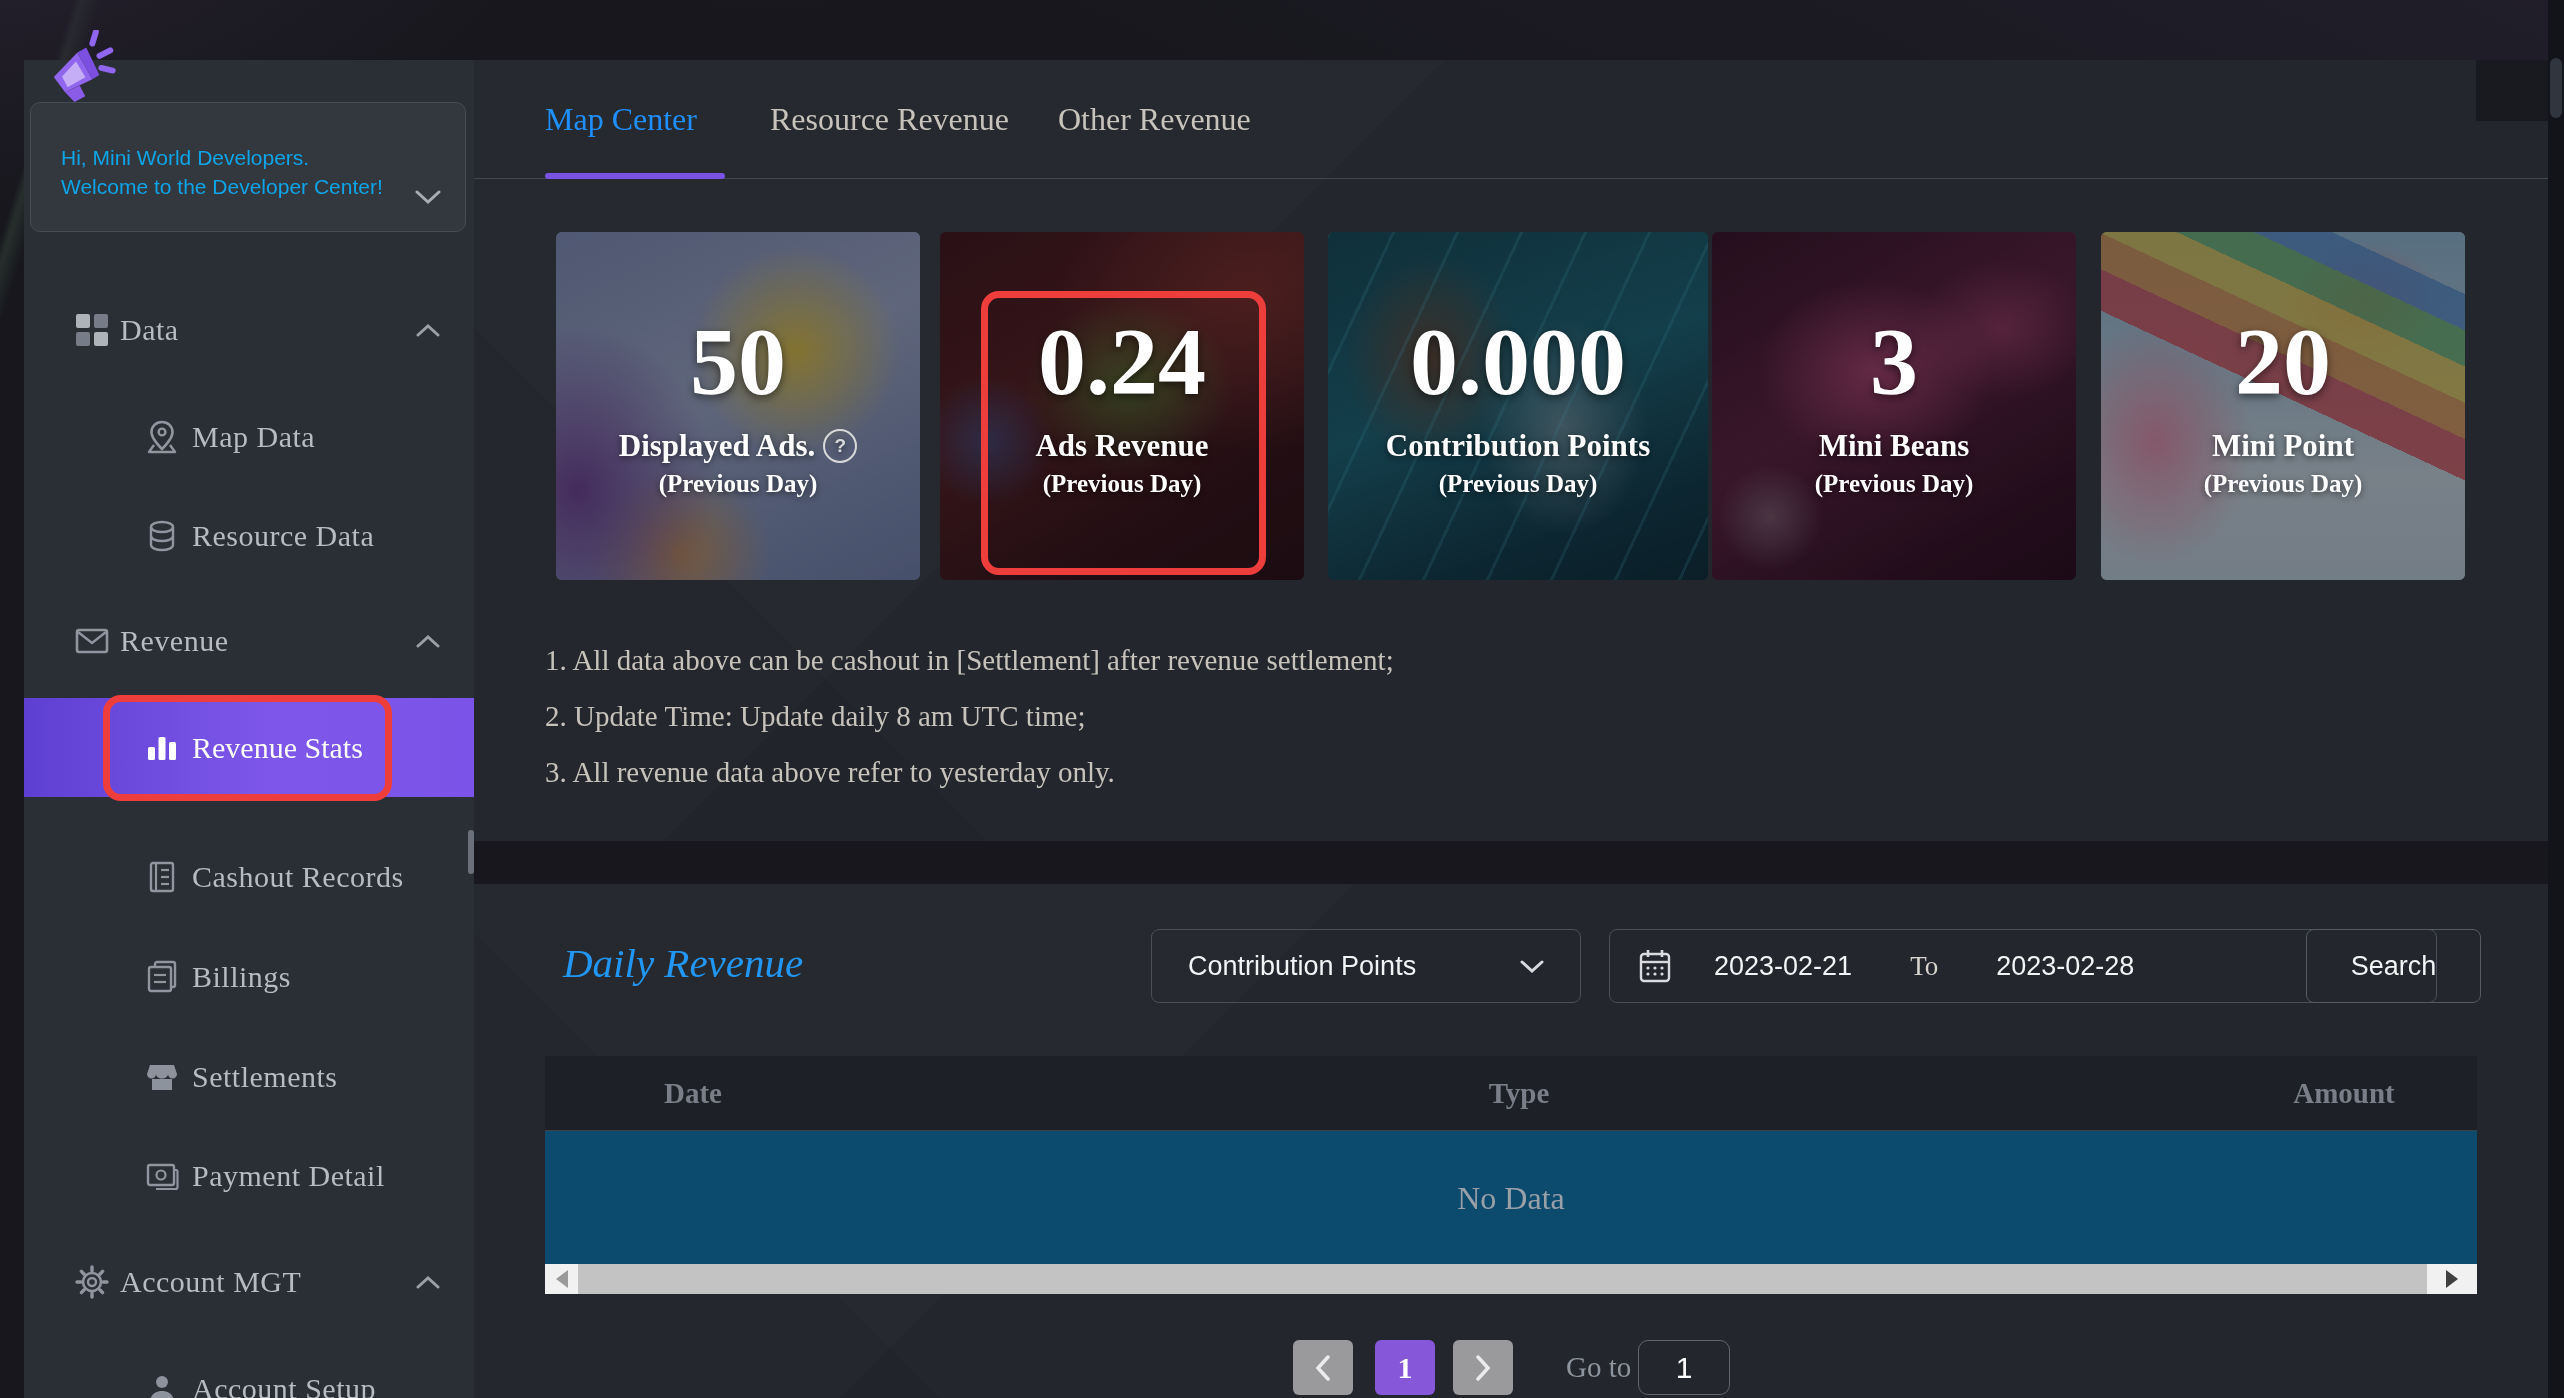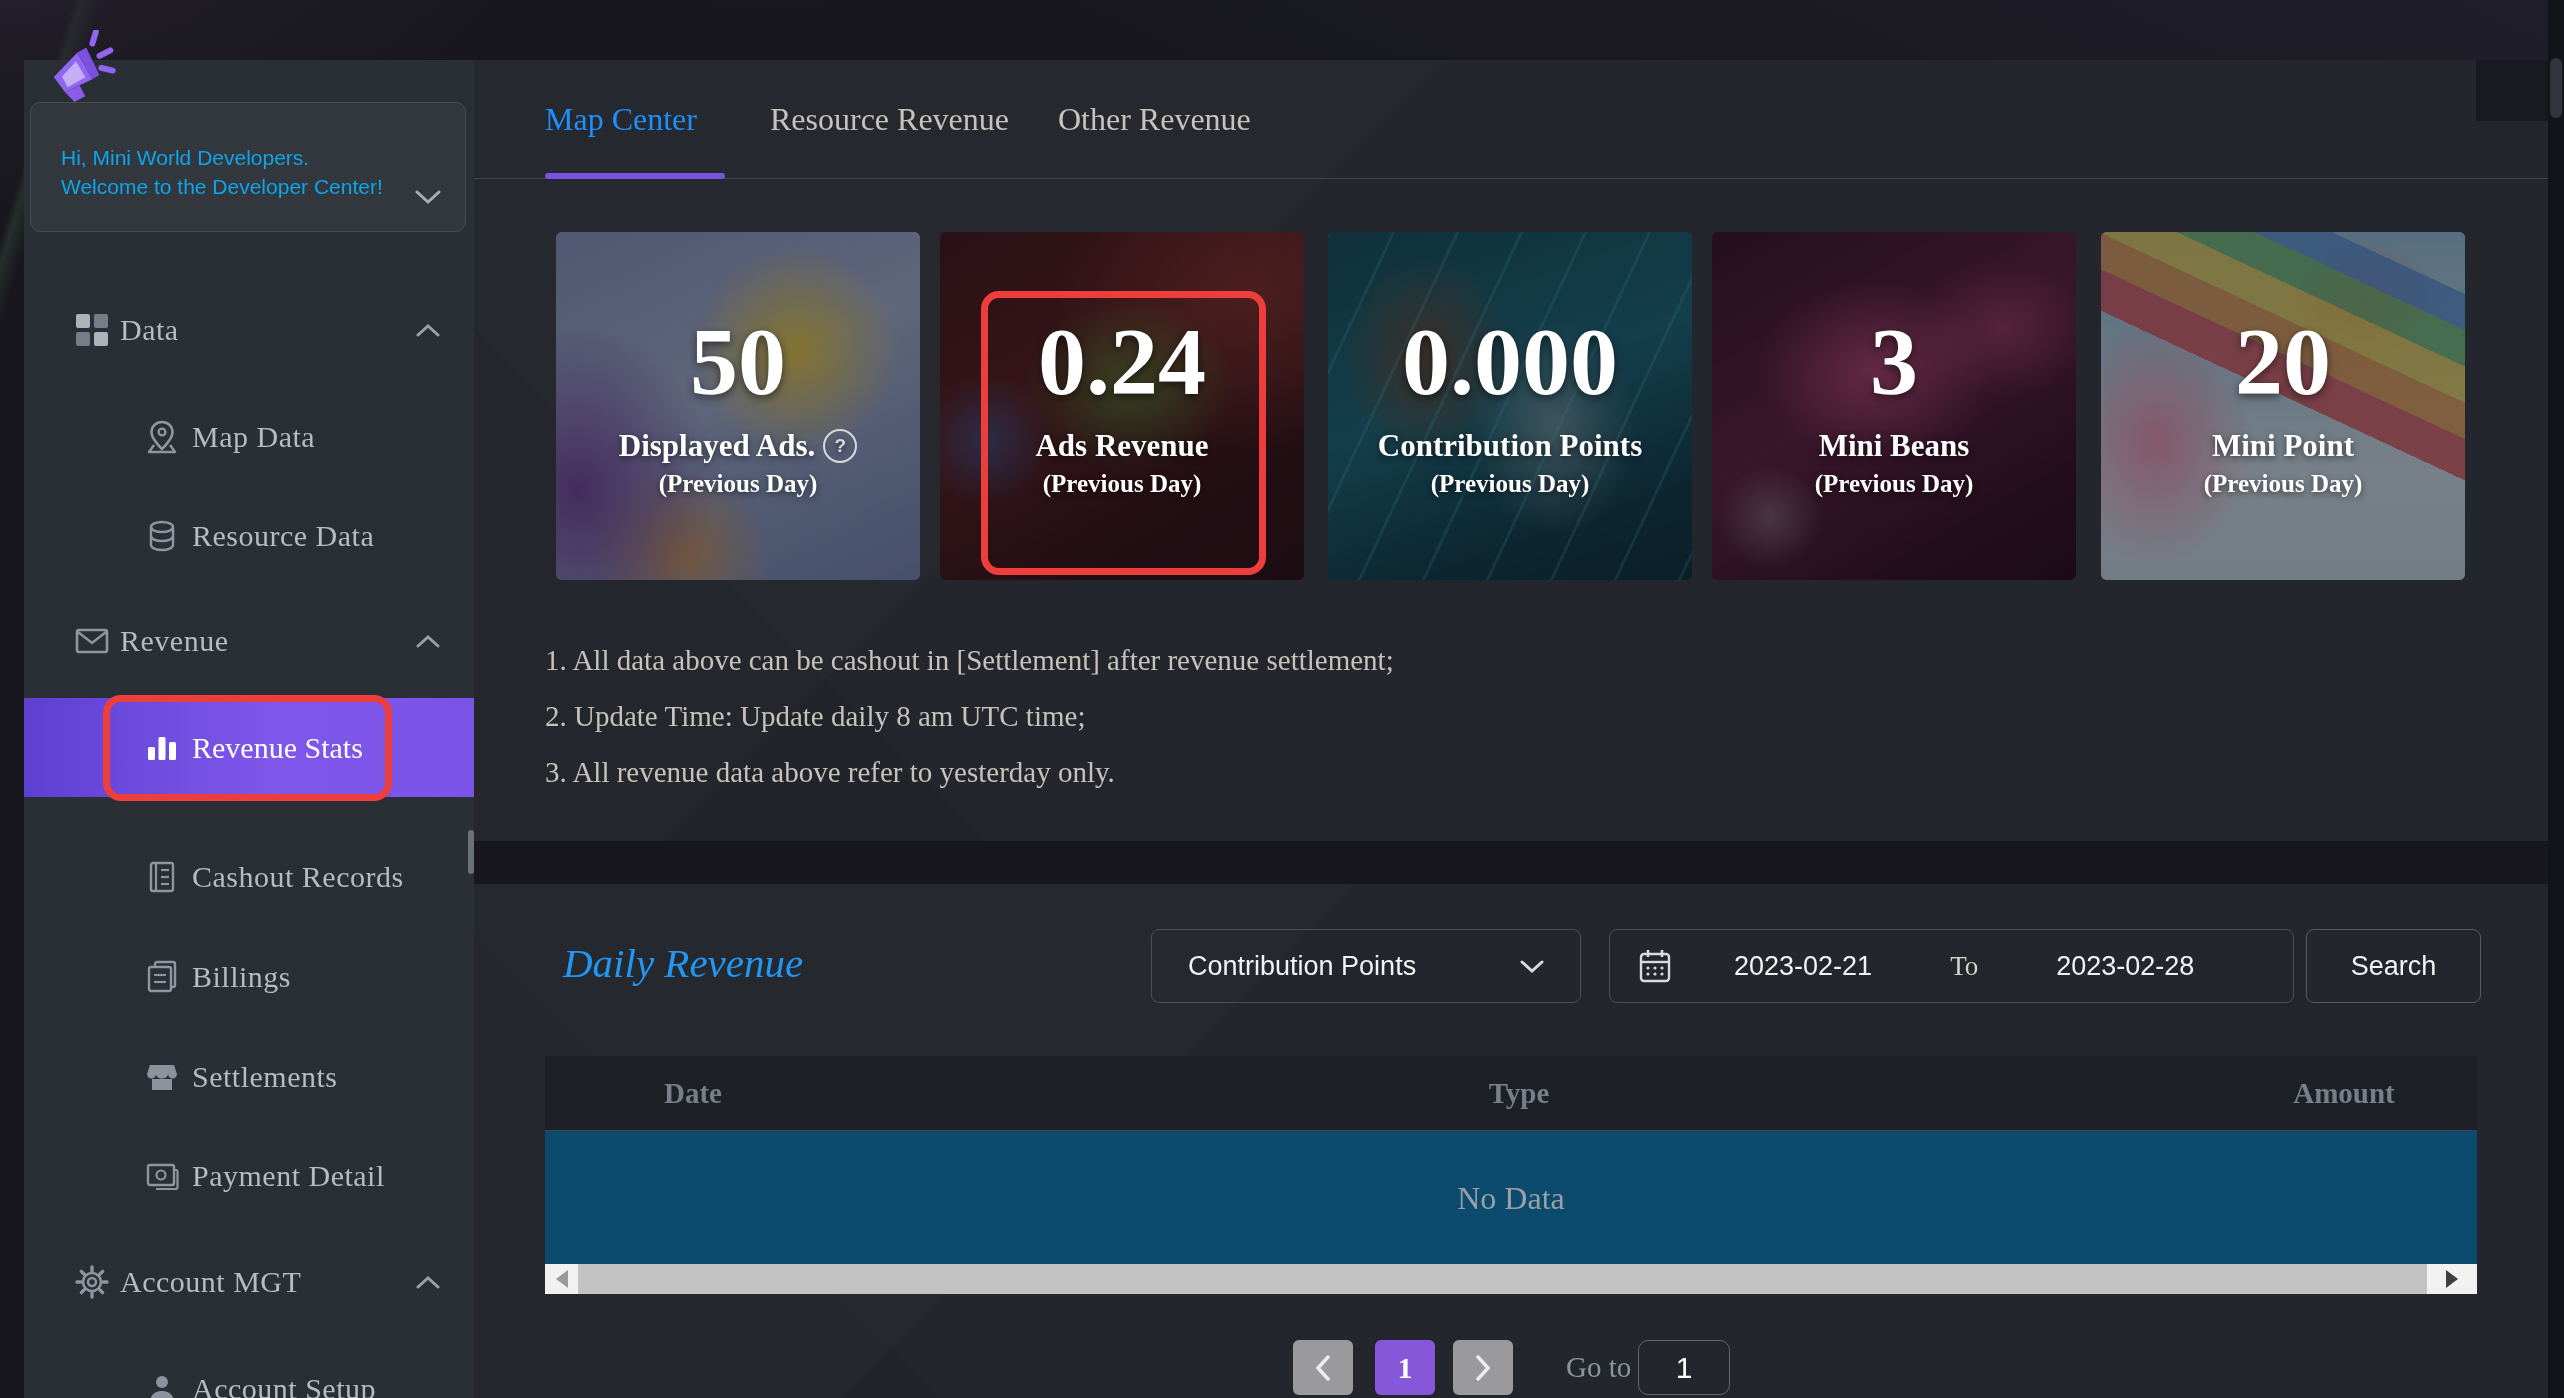--- a/index.html
+++ b/index.html
@@ -63,21 +63,21 @@
     linear-gradient(155deg,#8d9bc9 0%,#aab6da 45%,#92a1cb 70%,#7c8bb9 100%);}
   .art-1{background:
     radial-gradient(150px 125px at 52% 44%, rgba(96,168,62,.6), rgba(96,168,62,0) 70%),
     radial-gradient(95px 95px at 13% 60%, rgba(62,112,204,.5), rgba(62,112,204,0) 70%),
     radial-gradient(260px 210px at 86% 18%, rgba(168,62,52,.55), rgba(168,62,52,0) 75%),
     linear-gradient(150deg,#46141a 0%,#5d1d1f 40%,#371016 75%,#2c0d12 100%);}
   .art-2{background:
     repeating-linear-gradient(115deg, rgba(92,221,250,.20) 0 3px, rgba(0,0,0,0) 3px 58px),
     radial-gradient(120px 145px at 27% 36%, rgba(122,76,52,.85), rgba(122,76,52,0) 72%),
     radial-gradient(120px 155px at 62% 56%, rgba(232,232,238,.4), rgba(232,232,238,0) 70%),
-    linear-gradient(160deg,#14505f 0%,#1c6b7f 45%,#0f3d4d 80%,#0b2f3c 100%);}
+    linear-gradient(160deg,#14505f 0%,#1c6b7f 45%,#0f3d4d 80%,#0b2f3c 100%); padding-left: 16px;}
   .art-3{background:
     radial-gradient(165px 125px at 45% 40%, rgba(236,92,152,.6), rgba(236,92,152,0) 72%),
     radial-gradient(125px 95px at 80% 28%, rgba(236,92,152,.4), rgba(236,92,152,0) 72%),
     radial-gradient(75px 75px at 16% 82%, rgba(238,238,244,.3), rgba(238,238,244,0) 70%),
     linear-gradient(150deg,#3c1128 0%,#622040 45%,#3a0f26 80%,#2b0a1c 100%);}
   .art-4{background:
     linear-gradient(25deg, rgba(0,0,0,0) 52%, rgba(228,82,92,.8) 52% 60%, rgba(240,152,72,.8) 60% 67%,
       rgba(244,214,82,.8) 67% 74%, rgba(112,190,112,.8) 74% 81%, rgba(92,150,220,.8) 81% 88%, rgba(0,0,0,0) 88%),
     radial-gradient(135px 175px at 15% 60%, rgba(242,152,182,.95), rgba(242,152,182,0) 72%),
     radial-gradient(115px 85px at 72% 20%, rgba(240,128,150,.85), rgba(240,128,150,0) 70%),
@@ -85,21 +85,21 @@
   #card1-ring{position:absolute;left:41px;top:59px;width:285px;height:284px;border:7px solid #ee3e3c;
     border-radius:18px;box-sizing:border-box;z-index:3;}
   
   #notes{position:absolute;left:71px;top:572px;}
   .note-line{height:56px;line-height:56px;font-size:29px;color:#c7c3bb;}
   
   #daily-title{position:absolute;left:89px;top:55px;font-size:41px;color:#2196f3;font-style:italic;}
   .ctrl{position:absolute;top:45px;height:74px;border:1px solid #4b4f57;border-radius:8px;box-sizing:border-box;
     display:flex;align-items:center;font-family:"Liberation Sans",sans-serif;font-size:27px;color:#f2f3f5;cursor:pointer;}
   #type-select{left:677px;width:430px;padding:0 36px;justify-content:space-between;}
-  #date-range{left:1135px;width:685px;padding:0 28px;gap:34px;}
+  #date-range{left:1135px;width:828px;padding:0 28px;gap:14px;}
   #search-btn{left:1832px;width:175px;justify-content:center;border-color:#565b63;}
   .to-label{font-family:"Liberation Serif",serif;color:#d8d4cd;}
   
   #rev-table{position:absolute;left:71px;top:172px;width:1932px;}
   #thead{position:relative;height:74px;background:#1d2026;border-bottom:1px solid #3c4047;}
   #thead span{position:absolute;top:50%;transform:translate(-50%,-50%);font-size:29px;color:#797e88;font-weight:700;}
   #th-date{left:148px;}#th-type{left:974px;}#th-amount{left:1799px;}
   #tbody{position:relative;height:133px;background:#0c4a6e;}
   #no-data{position:absolute;left:50%;top:50%;transform:translate(-50%,-50%);font-size:32px;color:#9aa0a8;}
   #hscroll{position:relative;height:30px;background:#c3c3c3;}

